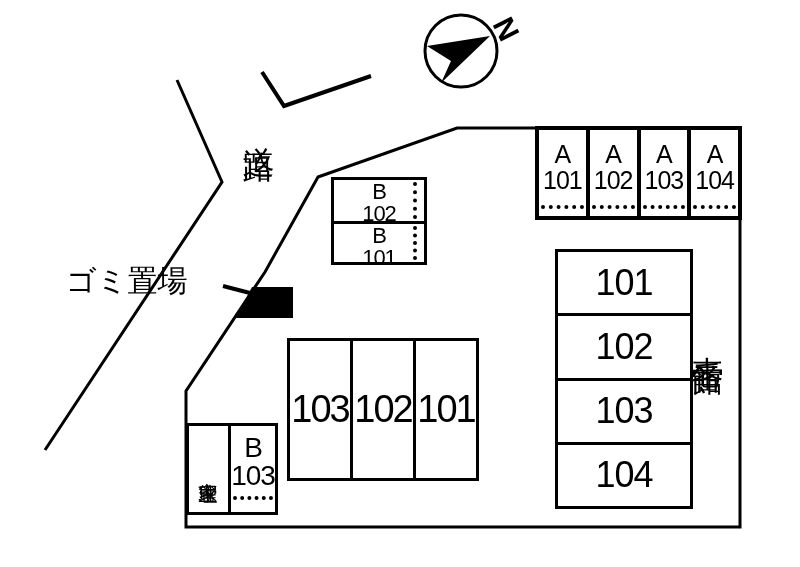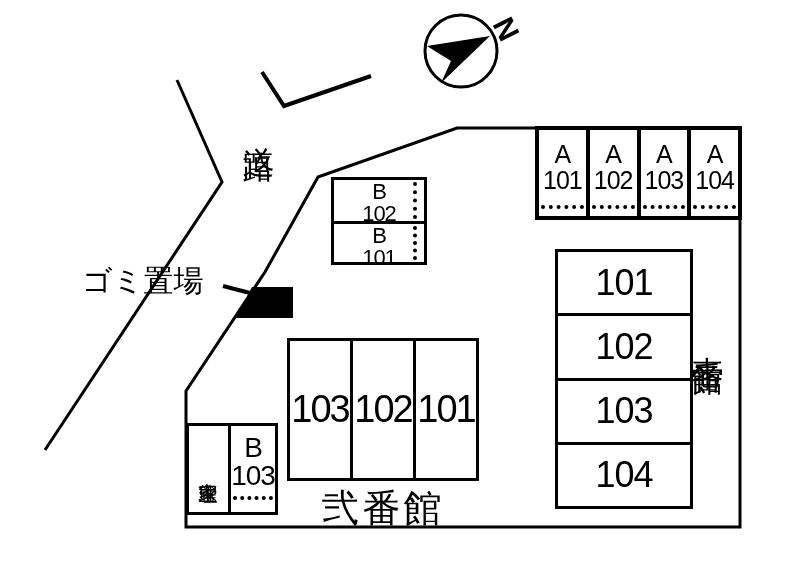--- a/index.html
+++ b/index.html
@@ -37,21 +37,21 @@
 
   
   .b103-group{left:186px;top:423px;width:92px;height:92px;border:3px solid #000;display:flex;background:#fff;}
   .owner-col{width:42px;border-right:3px solid #000;display:flex;align-items:center;justify-content:center;
              writing-mode:vertical-rl;text-orientation:upright;font-size:19px;line-height:1.0;letter-spacing:1px;}
   .b103-col{flex:1;position:relative;text-align:center;font-size:28px;line-height:1.0;padding-top:8px;letter-spacing:-1px;}
   .b103-dots{position:absolute;left:2px;right:2px;bottom:12px;border-top:4px dotted #000;}
 
   
   .road-label{left:243px;top:122px;writing-mode:vertical-rl;text-orientation:upright;font-size:32px;letter-spacing:4px;line-height:1.0;}
-  .garbage-label{left:82px;top:261px;font-size:30px;letter-spacing:0px;}
+  .garbage-label{left:66px;top:261px;font-size:30px;letter-spacing:0px;}
 </style>
 </head>
 <body>
 
 <div class="canvas">
 
   <svg class="layer" viewBox="0 0 800 567">
 
     <polygon points="318,177 457,128 740,128 740,527 186,527 186,391 265,272" fill="none" stroke="#000" stroke-width="3"></polygon>
 
@@ -111,21 +111,20 @@
     <div class="bldg1-room">103</div>
     <div class="bldg1-room">104</div>
   </div>
   <div class="abs bldg1-label">壱番館</div>
 
   <div class="abs bldg2">
     <div class="bldg2-room">103</div>
     <div class="bldg2-room">102</div>
     <div class="bldg2-room">101</div>
   </div>
-  <div class="abs bldg2-label">弐番館</div>
 
   <div class="abs b103-group">
     <div class="owner-col">家主管理</div>
     <div class="b103-col">
       <div>B</div>
       <div>103</div>
       <div class="b103-dots"></div>
     </div>
   </div>
 

